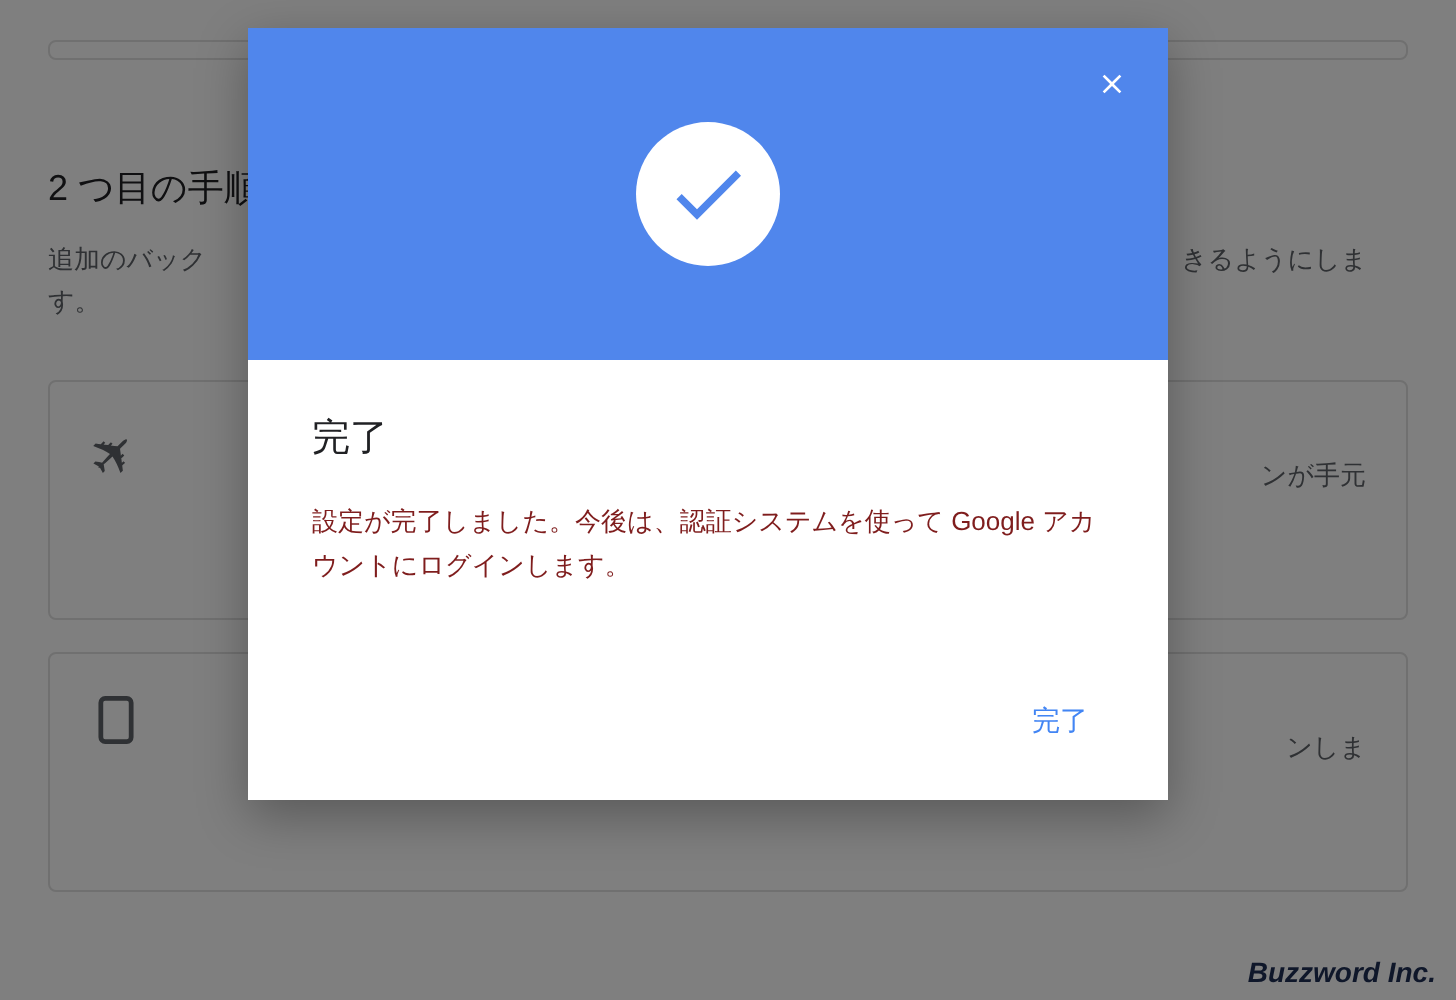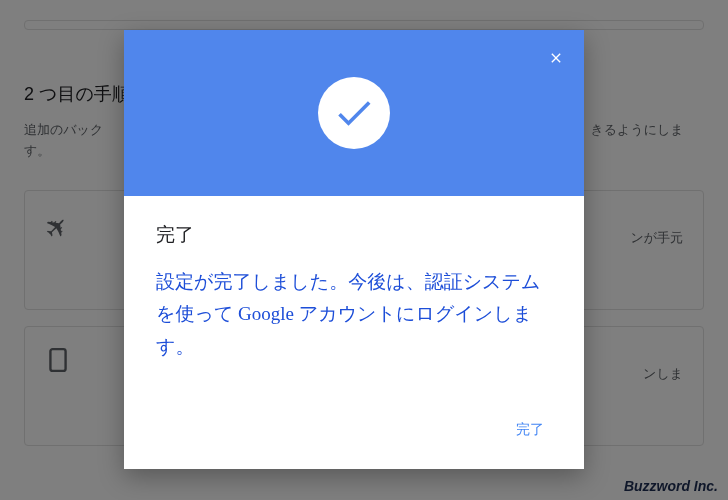--- a/index.html
+++ b/index.html
@@ -69,26 +69,25 @@
     .scrim {
       position: absolute;
       top: 0;
       left: 0;
       width: 100%;
       height: 100%;
       background: rgba(0, 0, 0, 0.5);
     }
     .dialog {
       position: absolute;
-      top: 30px;
+      top: 14px;
       left: 124px;
       width: 460px;
       background: #fff;
       box-shadow: 0 8px 24px rgba(0, 0, 0, 0.3);
-      font-family: Liberation Serif, serif;
     }
     .dialog-header {
       background: #5086ec;
       height: 166px;
       position: relative;
       display: flex;
       align-items: center;
       justify-content: center;
     }
     .close-btn {
@@ -122,22 +121,22 @@
     }
     .dialog-body {
       padding: 26px 32px 20px 32px;
     }
     .dialog-title {
       font-size: 19px;
       color: #202124;
       margin-bottom: 18px;
     }
     .dialog-desc {
-      font-size: 19px;
-      color: #1d4ed8;
+      font-size: 13px;
+      color: #7f1d1d;
       line-height: 1.7;
     }
     .dialog-actions {
       display: flex;
       justify-content: flex-end;
       padding: 30px 24px 22px 24px;
     }
     .done-btn {
       background: none;
       border: none;

